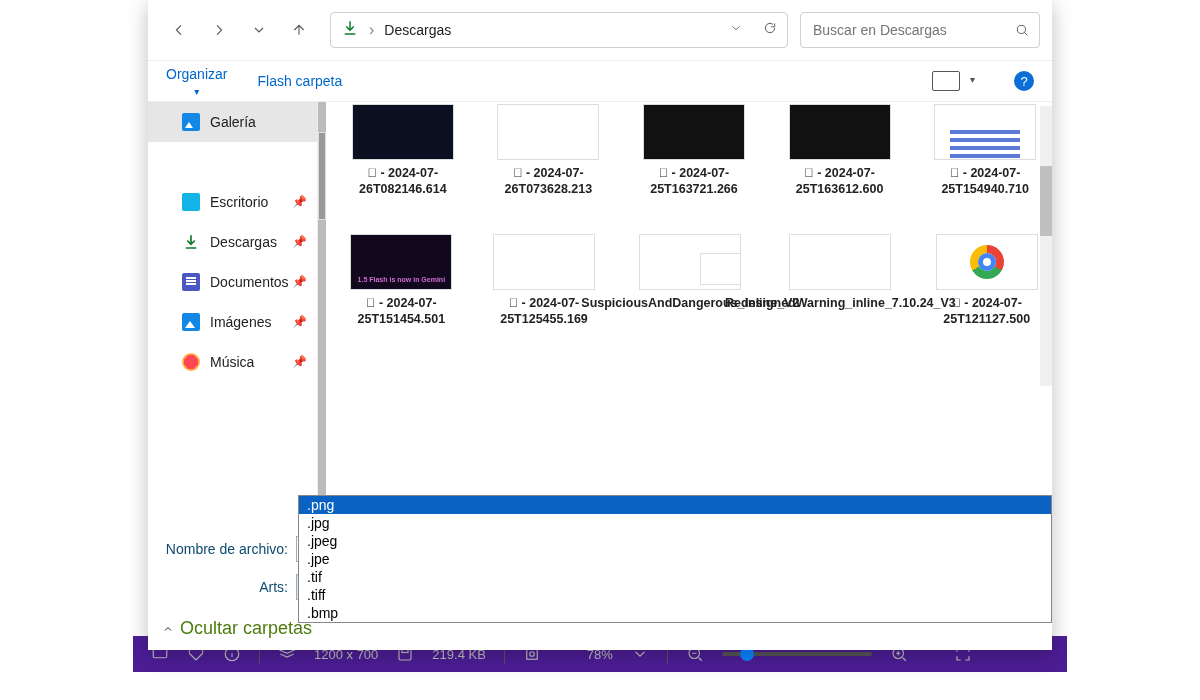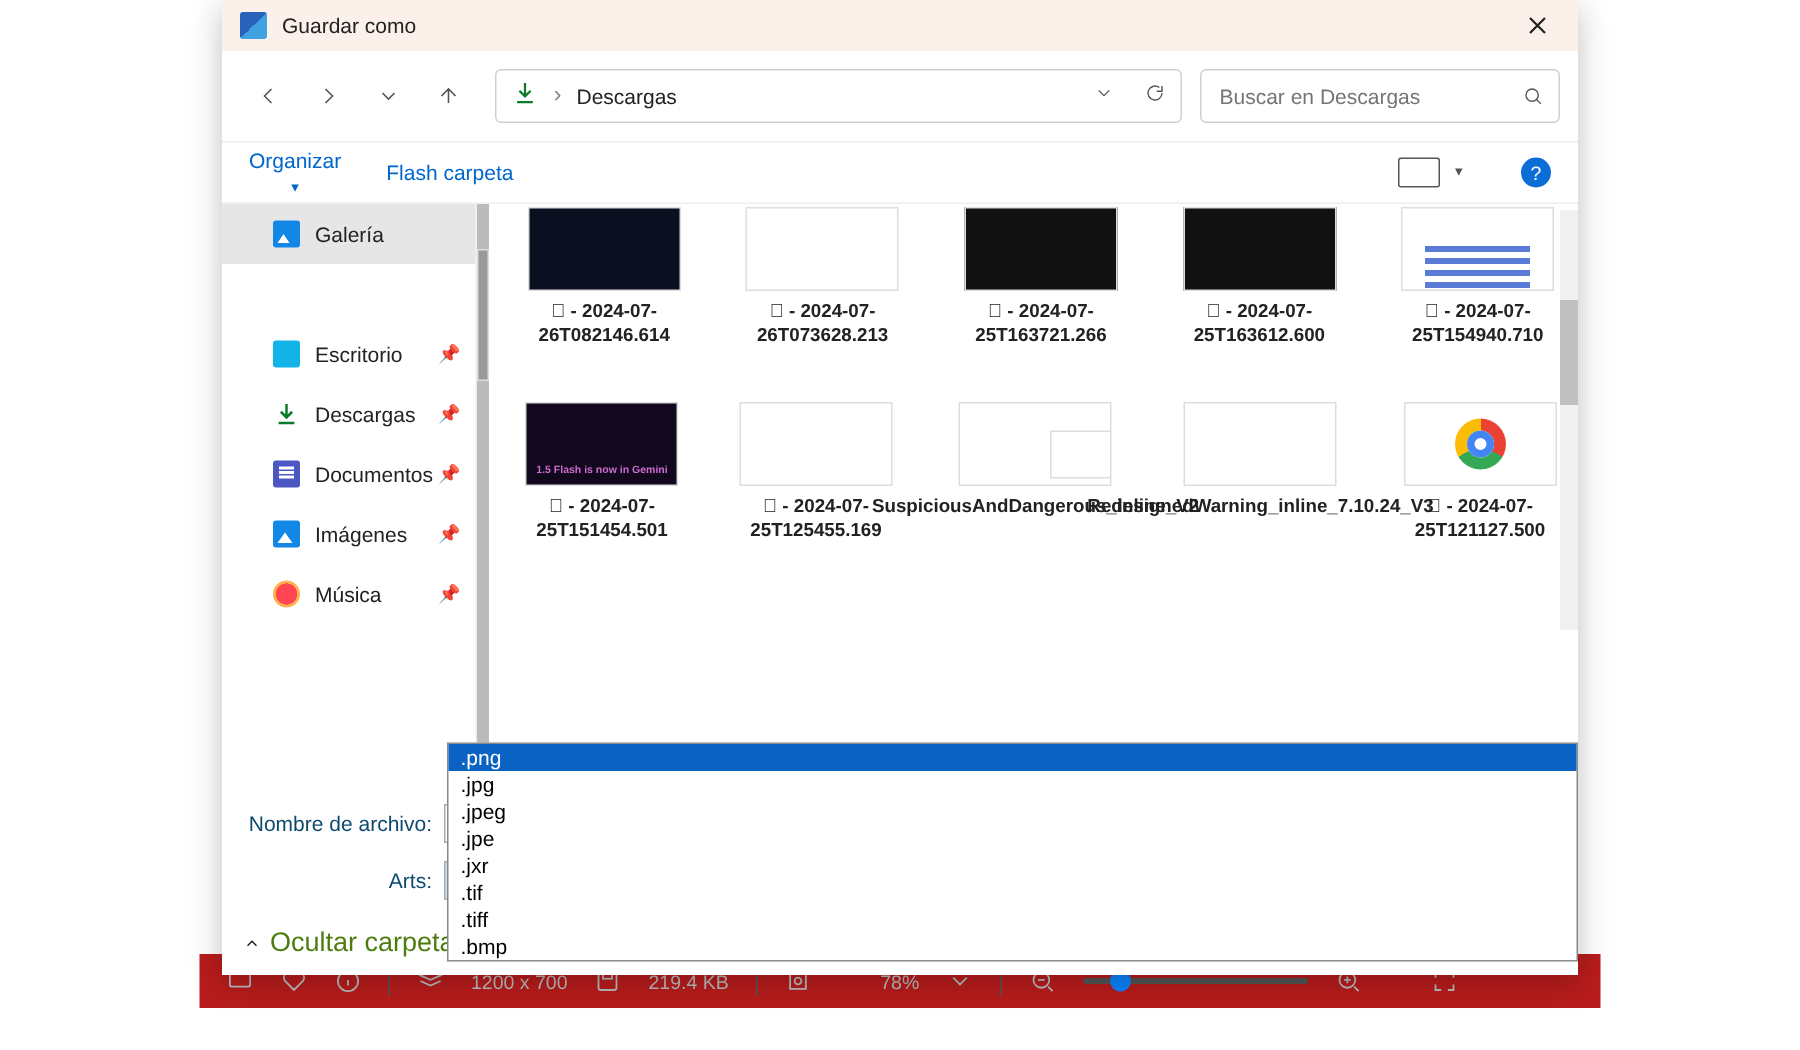--- a/index.html
+++ b/index.html
@@ -80,21 +80,21 @@
   .typefield { background:#cfe6fb; color:#222;}
   .typefield .dd{color:#555;}
   .dropdown { position:absolute; left:148px; top:0; width:904px;}
   .dropdown-list { position:absolute; left:150px; top:495px; width:754px; background:#fff; border:1px solid #888; font-size:14px;}
   .dropdown-list div { padding:1px 8px; cursor:pointer;}
   .dropdown-list div.sel { background:#0a63c2; color:#fff;}
   .footerbar{ height:44px; display:flex; align-items:center; padding:0 14px; gap:8px; border-top:1px solid #fff;}
   .footerbar .toggle{ font-size:18px; color:#4d7c0f; cursor:pointer; display:inline-flex; align-items:center; gap:6px;}
   .footerbar .toggle svg{width:12px;height:12px;stroke:#222;stroke-width:2;fill:none;}
   
-  .bgbar { position:absolute; left:133px; top:636px; width:934px; height:36px; background:#b91c1c; color:#bbb; display:flex; align-items:center; gap:18px; padding:0 18px; font-size:13px;}
+  .bgbar { position:absolute; left:133px; top:636px; width:934px; height:36px; background:#4c1d95; color:#bbb; display:flex; align-items:center; gap:18px; padding:0 18px; font-size:13px;}
   .bgbar .slot{display:inline-flex;align-items:center;justify-content:center;}
   .bgbar svg{width:18px;height:18px;stroke:#bbb;stroke-width:1.6;fill:none;}
   .bgbar .slider{width:150px;height:4px;background:#555;position:relative;border-radius:2px;}
   .bgbar .slider .knob{position:absolute;left:18px;top:-5px;width:14px;height:14px;border-radius:50%;background:#0a84ff;}
   .bgbar .divv{width:1px;height:20px;background:#555;}
   .sidebar-scrollhint{height:8px;}
 </style>
 </head>
 <body>
 
@@ -163,29 +163,20 @@
   <span style="flex:0 0 10px"></span>
   <span class="slot">
       <svg viewBox="0 0 24 24">
         <path d="M4 9V4h5M20 9V4h-5M4 15v5h5M20 15v5h-5"></path>
       </svg>
     </span>
 </div>
 
 <div class="dialog">
 
-  <div class="titlebar">
-    <span class="appicon"></span>
-    <span class="title">Guardar como</span>
-    <span class="close">
-      <svg viewBox="0 0 12 12">
-          <path d="M1 1 11 11M11 1 1 11"></path>
-        </svg>
-    </span>
-  </div>
 
   <div class="navrow">
     <div class="navbtns">
       <span>
           <svg viewBox="0 0 24 24">
             <path d="M15 5l-7 7 7 7"></path>
           </svg>
         </span>
       <span>
           <svg viewBox="0 0 24 24">
@@ -385,18 +376,17 @@
   </div>
 
 </div>
 
 <div class="dropdown">
   <div class="dropdown-list">
     <div class="sel">.png</div>
     <div>.jpg</div>
     <div>.jpeg</div>
     <div>.jpe</div>
-    <div>.jxr</div>
     <div>.tif</div>
     <div>.tiff</div>
     <div>.bmp</div>
   </div>
 </div>
 
 </body></html>

